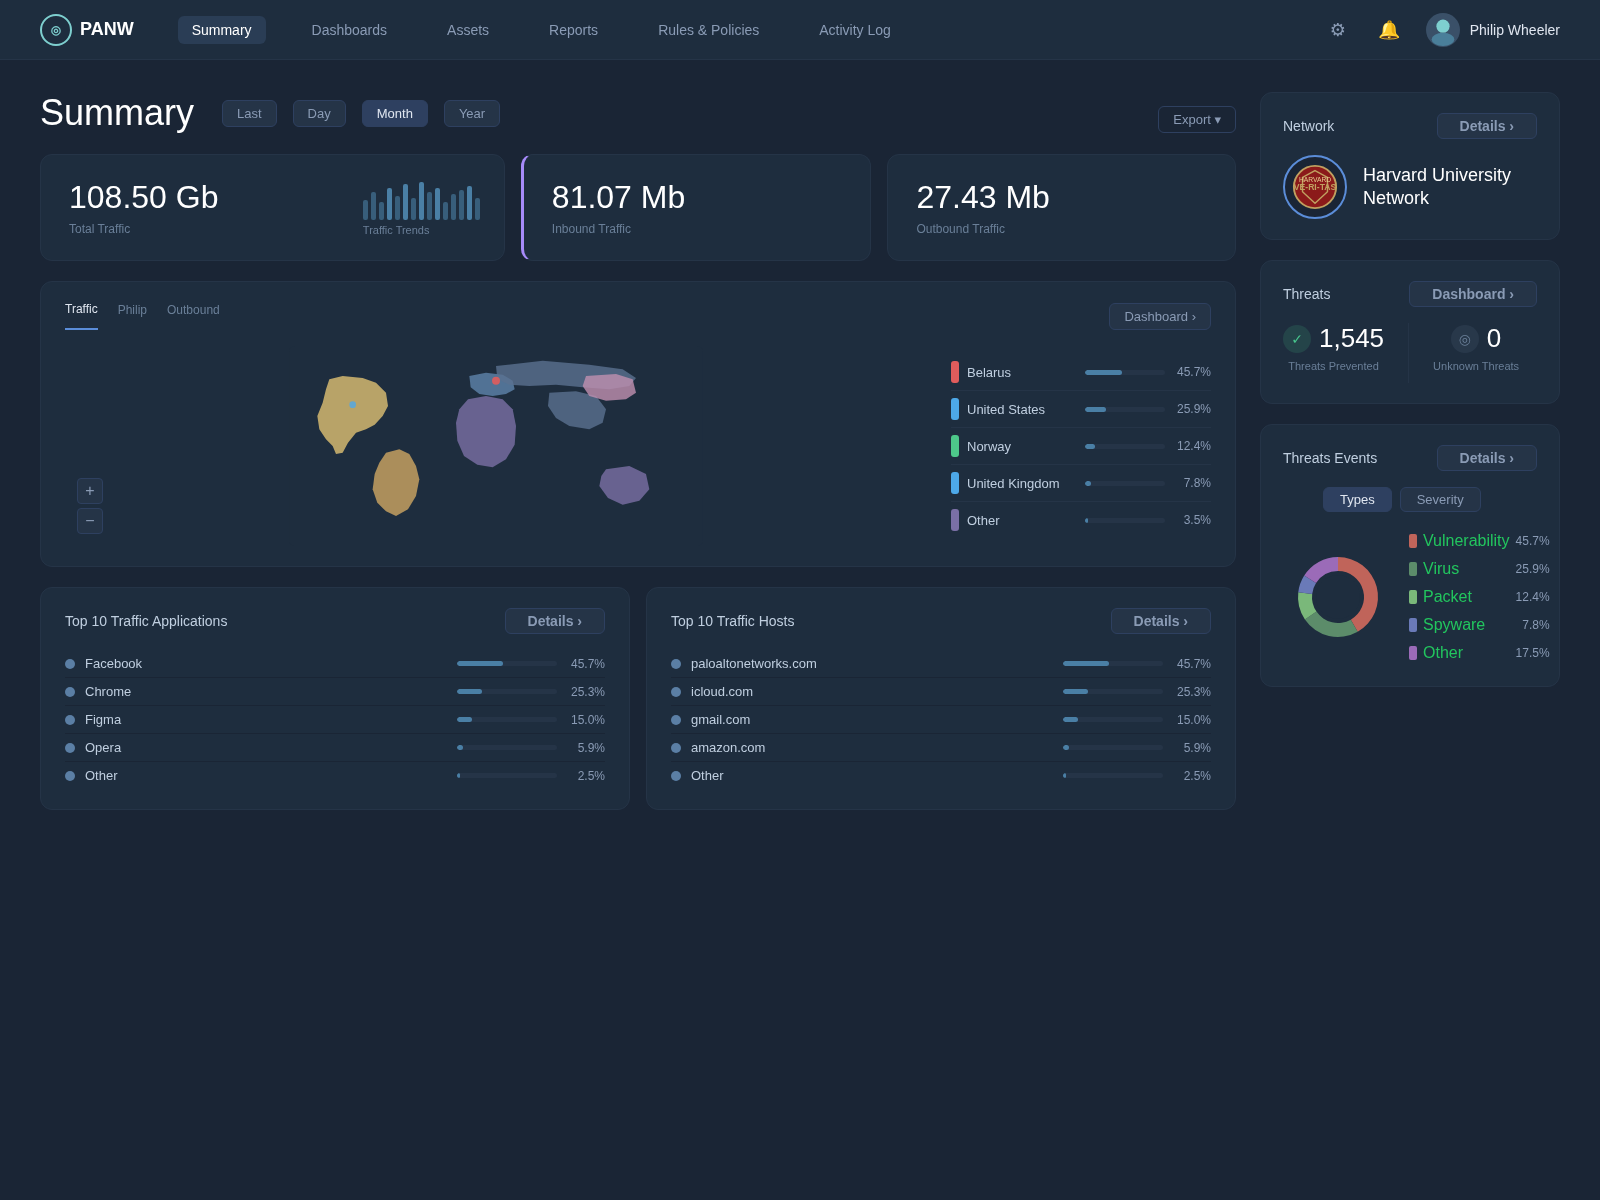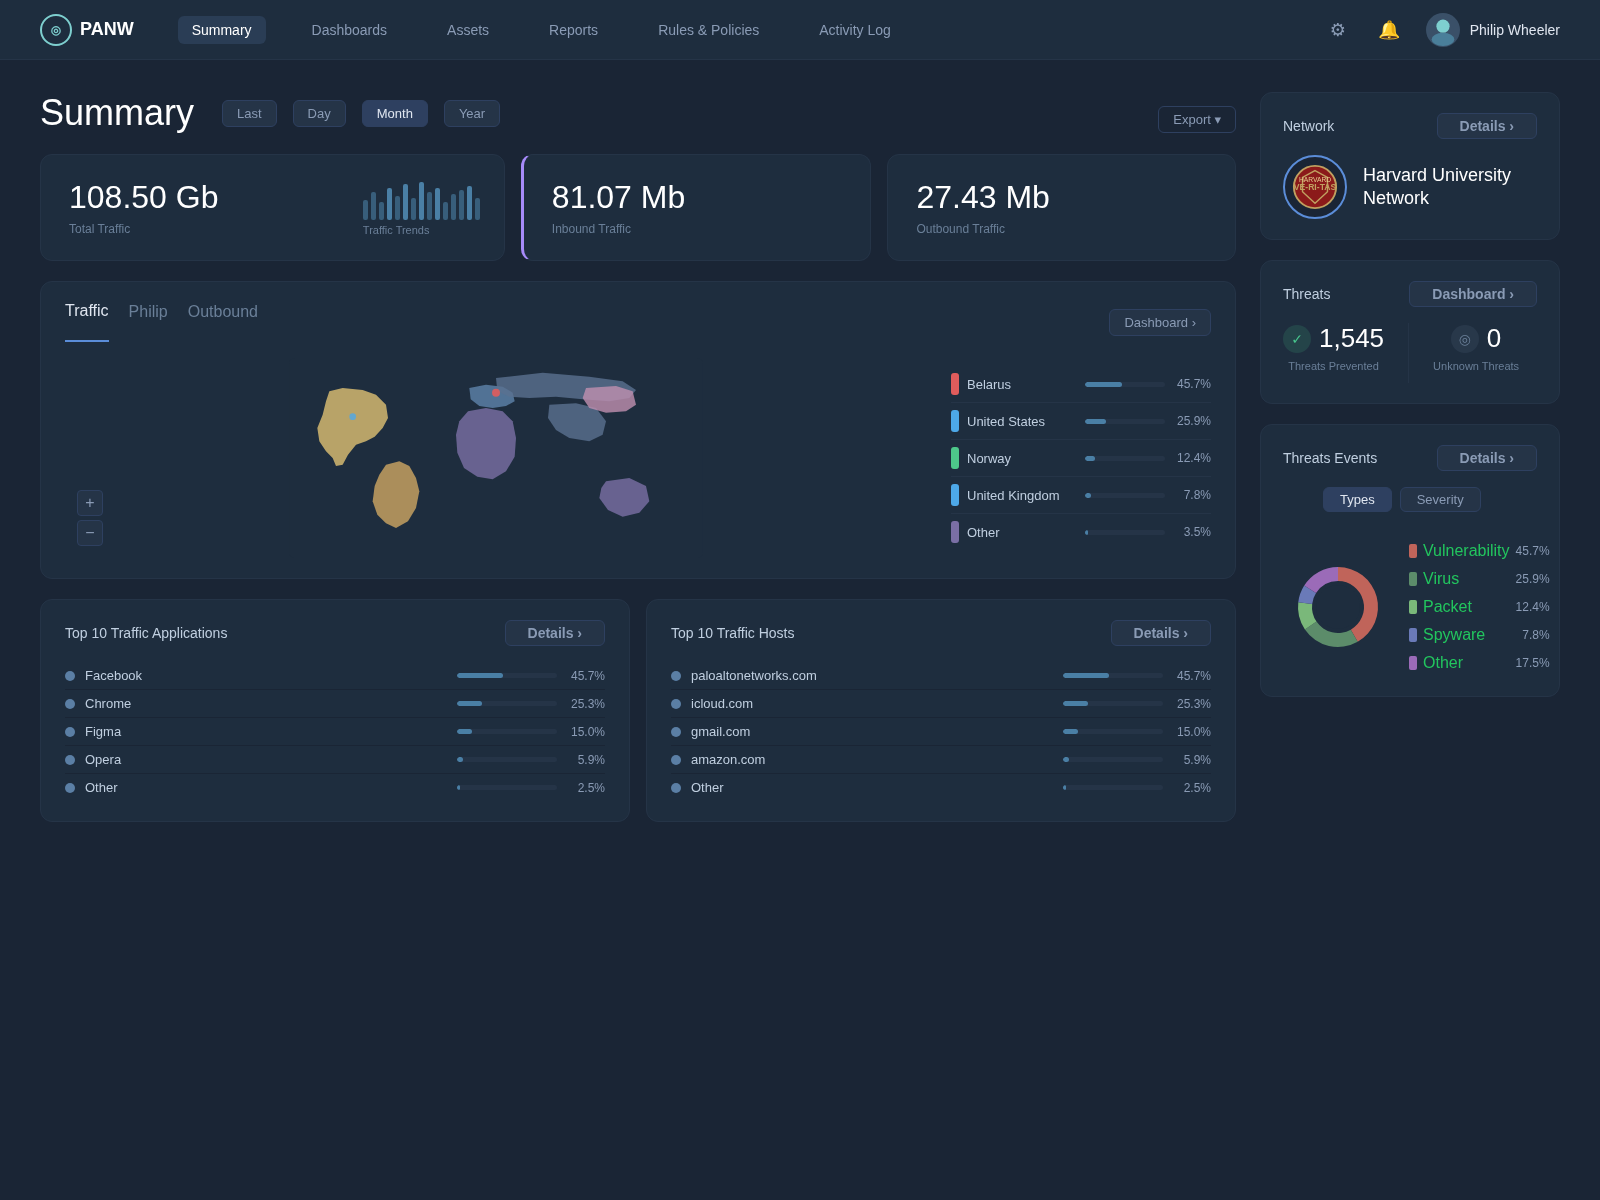--- a/index.html
+++ b/index.html
@@ -179,23 +179,23 @@
       padding: 20px 24px;
     }
     .section-tabs {
       display: flex;
       gap: 20px;
       margin-bottom: 16px;
       align-items: center;
     }
     .section-tab {
       color: #6a7f98;
-      font-size: 16px;
+      font-size: 12px;
       cursor: pointer;
-      padding-bottom: 20px;
+      padding-bottom: 12px;
     }
     .section-tab.active {
       color: #e0e6f0;
       border-bottom: 2px solid #5b8dd9;
     }
     .dashboard-btn {
       margin-left: auto;
       background: #253447;
       border: 1px solid #2e4060;
       color: #8a9bb5;
@@ -382,21 +382,21 @@
     .threat-icon.green { background: rgba(72, 199, 142, 0.15); color: #48c78e; }
     .threat-icon.gray { background: rgba(100, 120, 150, 0.15); color: #6a7f98; }
     .threat-count { font-size: 26px; color: #fff; font-weight: 400; }
     .threat-label { font-size: 11px; color: #6a7f98; }
     .threat-divider { width: 1px; background: #253447; height: 60px; margin: 0 4px; }
 
     
     .event-tabs {
       display: flex;
       gap: 8px;
-      margin-bottom: 26px;
+      margin-bottom: 16px;
       padding-left: 40px;
     }
     .event-tab {
       background: #253447;
       border: 1px solid #2e4060;
       color: #8a9bb5;
       padding: 4px 16px;
       border-radius: 6px;
       font-size: 13px;
       cursor: pointer;

